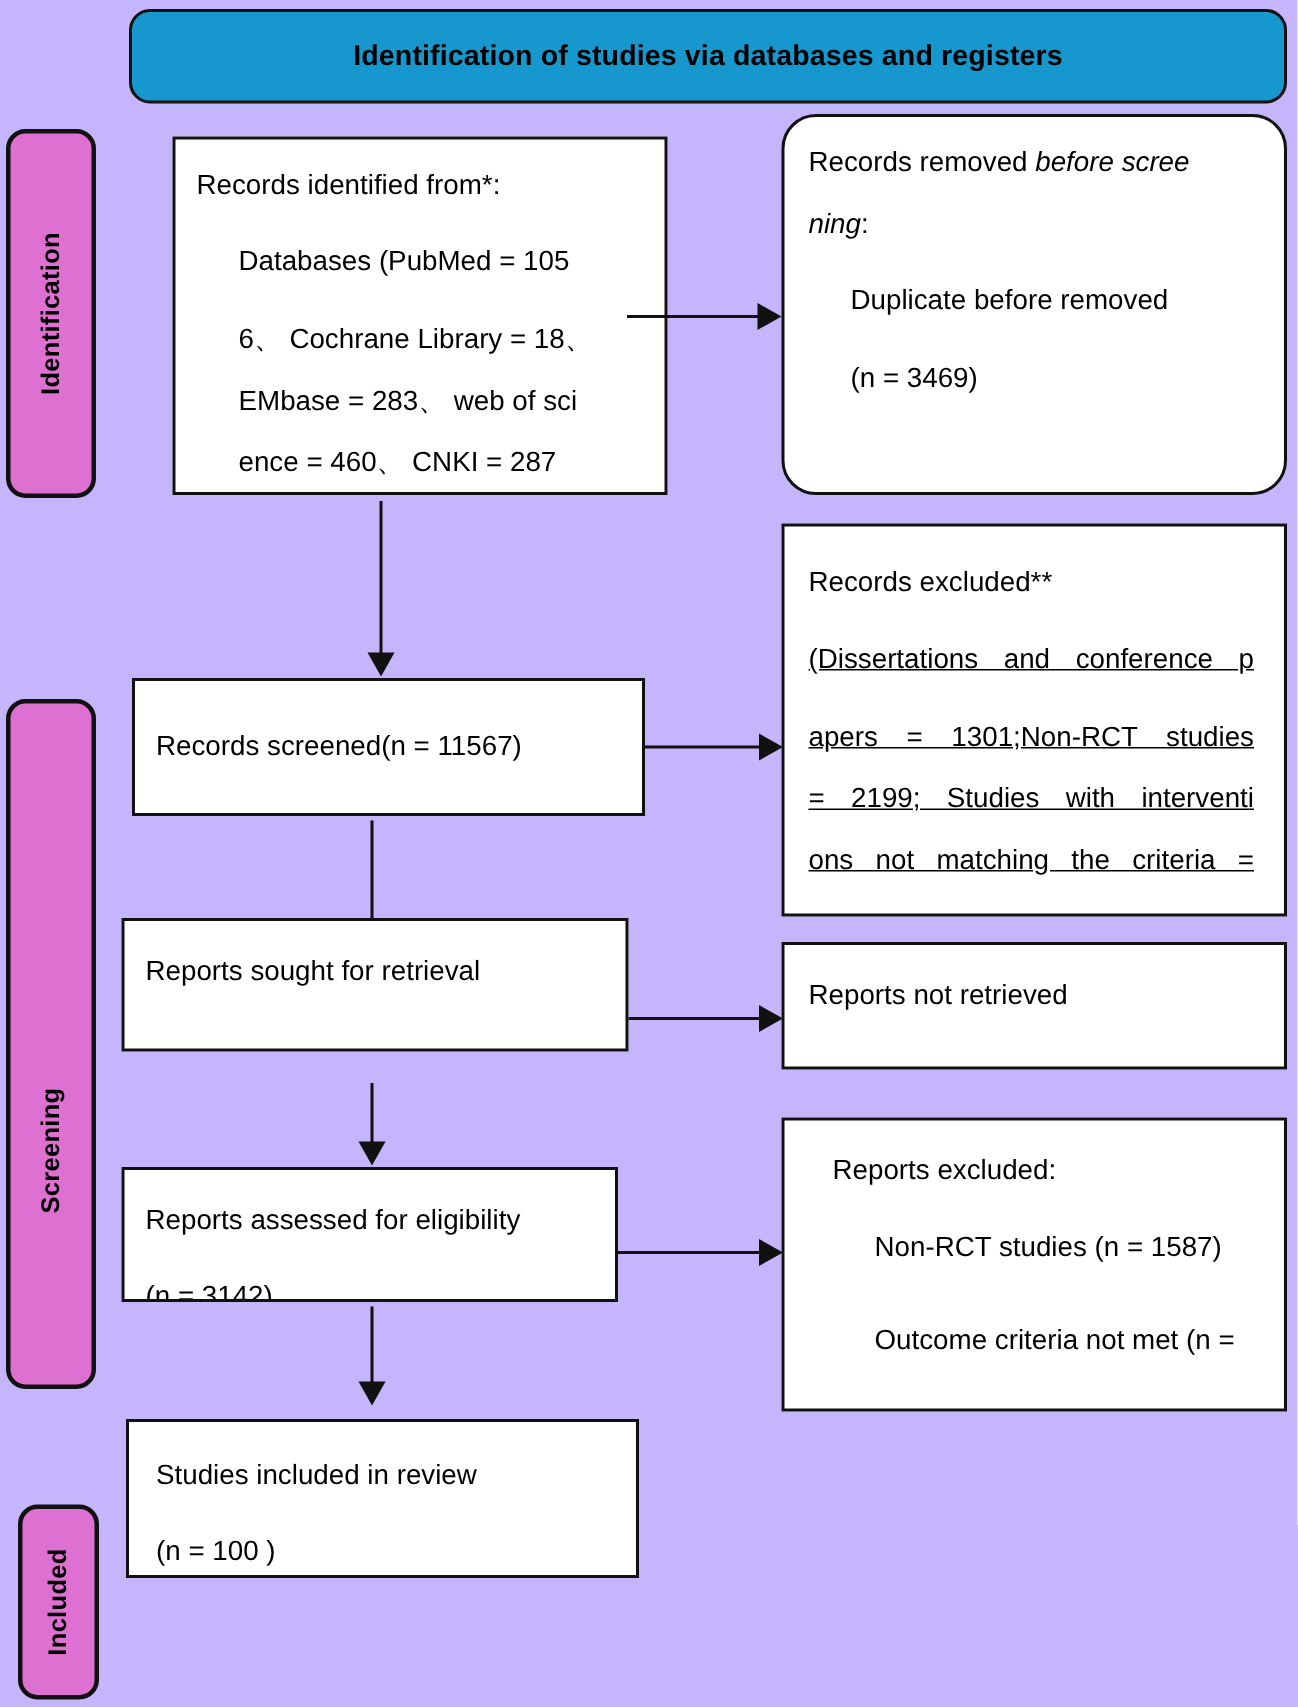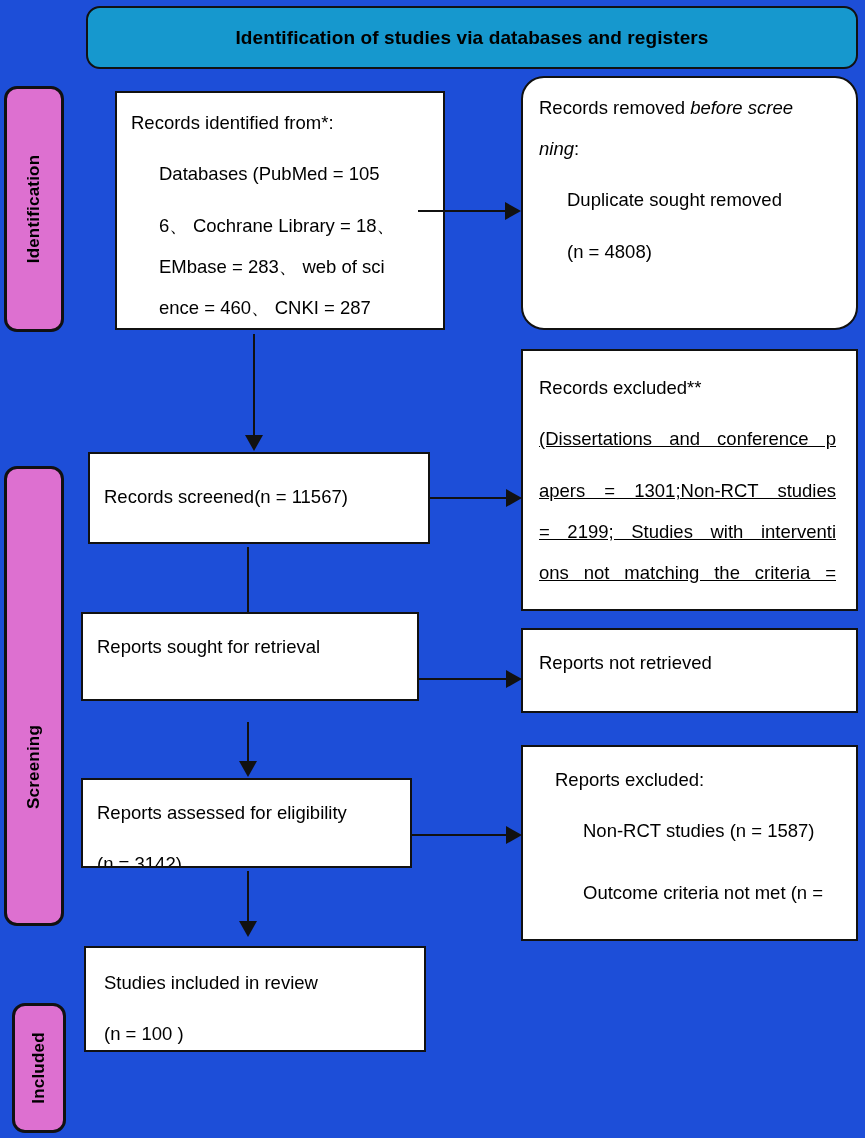--- a/index.html
+++ b/index.html
@@ -5,21 +5,21 @@
 <style>
   html, body {
     margin: 0;
     padding: 0;
     background: #ffffff;
   }
   #canvas {
     position: relative;
     width: 865px;
     height: 1138px;
-    background: #1d4ed8;
+    background: #c4b5fd;
     font-family: "Liberation Sans", sans-serif;
     overflow: hidden;
   }
 
   
   .banner {
     position: absolute;
     background: #1698ce;
     border: 2px solid #111111;
     border-radius: 14px;
@@ -143,22 +143,22 @@
   </div>
 
   <div class="box" style="left:521px; top:76px; width:337px; height:254px;border-radius:23px;">
     <div class="box-inner" style="left:16px;">
       <div class="box-line">
         <span>Records removed </span><span class="ital">before scree</span>
       </div>
       <div class="box-line">
         <span class="ital">ning</span><span>:</span>
       </div>
-      <div class="box-line indent gap">Duplicate sought removed</div>
-      <div class="box-line indent">(n = 4808)</div>
+      <div class="box-line indent gap">Duplicate before removed</div>
+      <div class="box-line indent">(n = 3469)</div>
     </div>
   </div>
 
   <div class="conn" style="left:418px; top:202px; width:103px; height:18px;">
     <div class="stem-h" style="top:8px; width:89px;"></div>
     <div class="head-right" style="left:87px; top:0;"></div>
   </div>
 
   <div class="conn" style="left:245px; top:334px; width:18px; height:118px;">
     <div class="stem-v" style="left:8px; height:104px;"></div>

